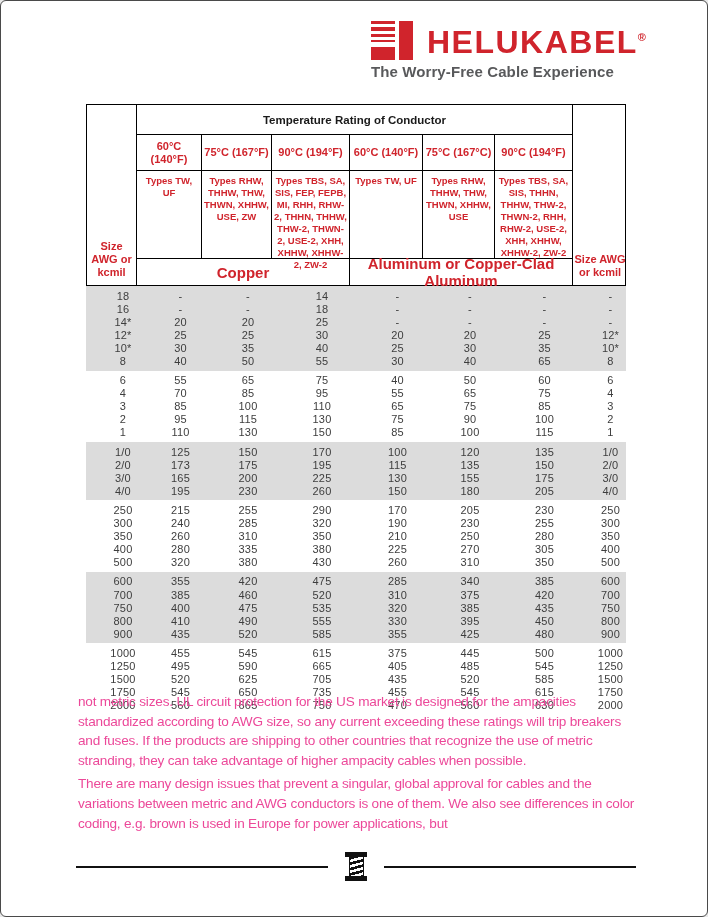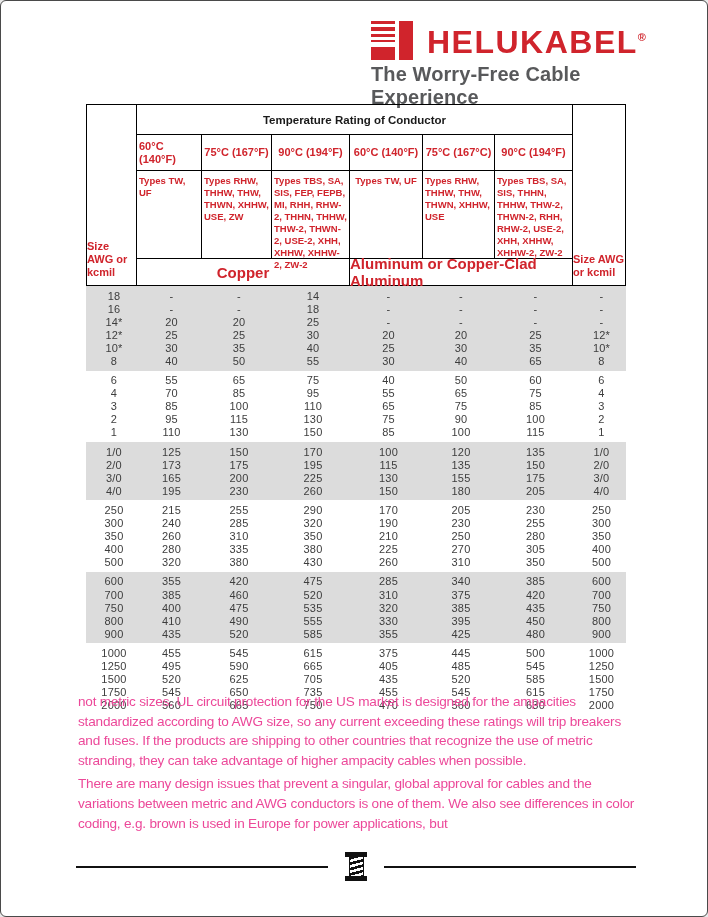--- a/index.html
+++ b/index.html
@@ -13,47 +13,47 @@
   
   .logo-block { position:absolute; top:18px; left:370px; width:290px; }
   .logo-row { display:flex; align-items:center; }
   .logo-mark { position:relative; width:42px; height:39px; margin-right:14px; margin-top:2px; }
   .lm-bar   { position:absolute; right:0; top:0; width:14px; height:39px; background:var(--red); }
   .lm-stripes { position:absolute; left:0; top:0; width:24px; height:21px;
     background:repeating-linear-gradient(to bottom, var(--red) 0 3.2px, #ffffff 3.2px 6.4px); }
   .lm-block { position:absolute; left:0; bottom:0; width:24px; height:13px; background:var(--red); }
   .brand { font-size:32px; font-weight:800; letter-spacing:1.5px; color:var(--red); line-height:34px; }
   .brand .reg { font-size:11px; vertical-align:super; font-weight:700; }
-  .tagline { font-size:20px; font-weight:700; color:#58595b; margin-top:3px; letter-spacing:0.1px; }
+  .tagline { font-size:15px; font-weight:700; color:#58595b; margin-top:3px; letter-spacing:0.1px; }
 
   
   :root { --red:#d0242c; --cols:50px 65px 70px 78px 73px 72px 77px 55px; }
   .amp-table { position:absolute; left:85px; top:103px; width:540px; }
   .thead {
     display:grid; grid-template-columns:var(--cols);
     grid-template-rows:30px 36px 88px 26px;
     border:1px solid #000; color:var(--red);
   }
-  .thead > div { display:flex; align-items:center; justify-content:center; text-align:left; }
+  .thead > div { display:flex; align-items:center; justify-content:center; text-align:center; }
   .h-size-l { grid-area:1/1/5/2; border-right:1px solid #000; align-items:flex-end !important; padding-bottom:6px;
               font-weight:700; font-size:11px; line-height:13px; }
   .h-size-r { grid-area:1/8/5/9; border-left:1px solid #000; align-items:flex-end !important; padding-bottom:6px;
               font-weight:700; font-size:11px; line-height:13px; }
   .h-title  { grid-area:1/2/2/8; border-bottom:1px solid #000; color:#1a1a1a; font-weight:700; font-size:11.5px; }
   .h-temp   { grid-row:2; border-bottom:1px solid #000; font-weight:700; font-size:11px; line-height:13px; padding:0 2px; }
   .h-type   { grid-row:3; border-bottom:1px solid #000; font-weight:700; font-size:9.5px; line-height:12px;
               align-items:flex-start !important; padding:4px 2px 16px 2px; }
   .c2 { grid-column:2; } .c3 { grid-column:3; } .c4 { grid-column:4; }
   .c5 { grid-column:5; } .c6 { grid-column:6; } .c7 { grid-column:7; }
   .vline { border-right:1px solid #000; }
   .h-mat-cu { grid-area:4/2/5/5; border-right:1px solid #000; font-weight:700; font-size:15px; }
   .h-mat-al { grid-area:4/5/5/8; font-weight:700; font-size:15px; }
 
   .tbody { width:540px; }
-  .band { padding:3px 3px; }
+  .band { padding:3px 12px; }
   .band.shaded { background:#dcdcdc; }
   .trow { display:grid; grid-template-columns:var(--cols); height:13.1px; align-items:center; }
   .tcell { text-align:center; font-size:11px; color:#3d3d3d; letter-spacing:0.2px; }
 
   
   .body-text {
     position:absolute; left:77px; top:691px; width:562px;
     font-size:13.6px; line-height:19.6px; letter-spacing:-0.2px; color:#ec4899;
   }
   .body-text p { margin:0; }

